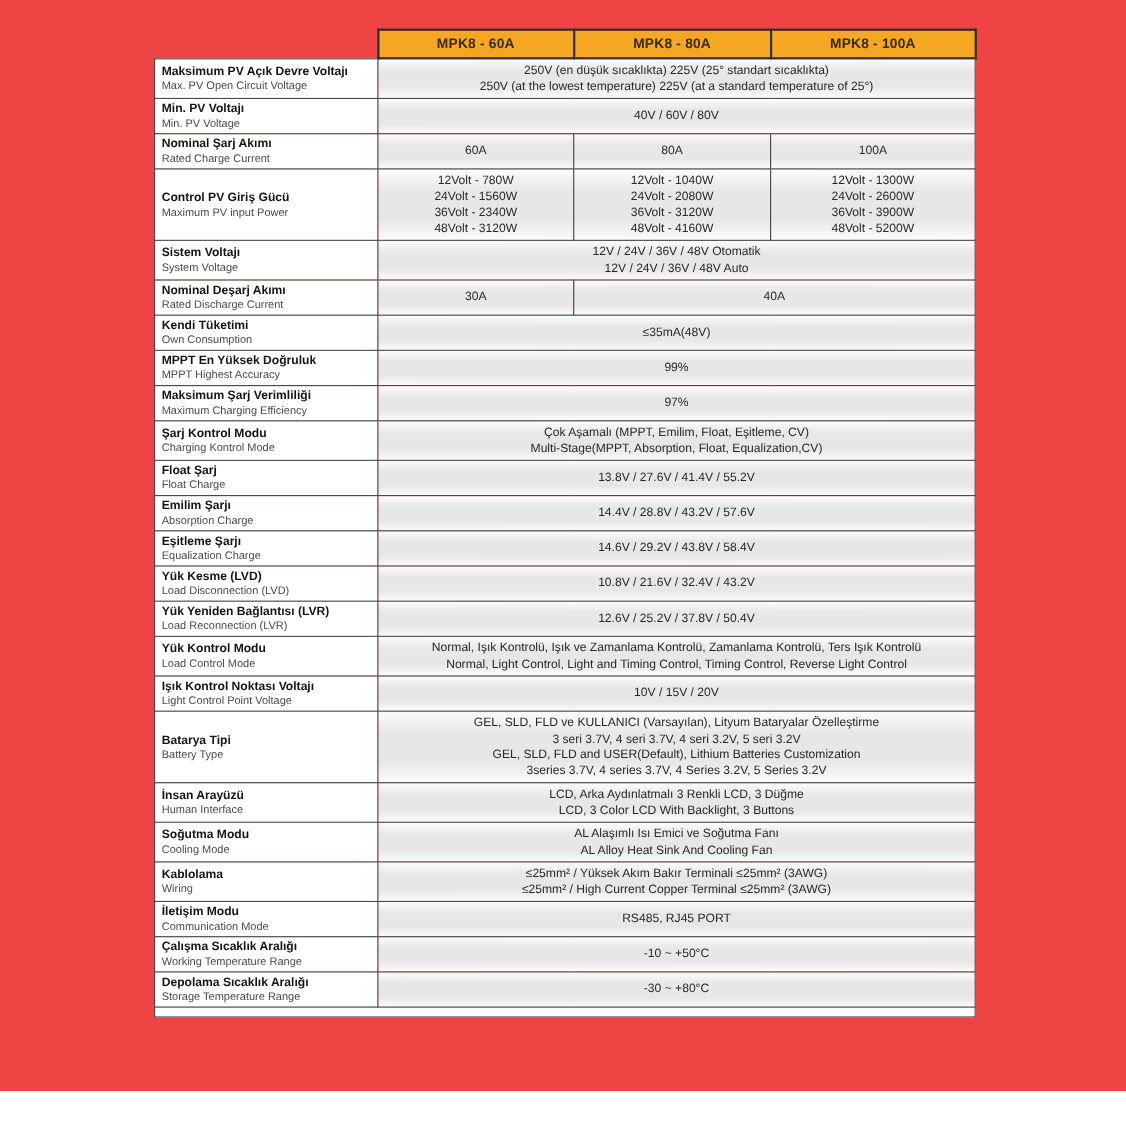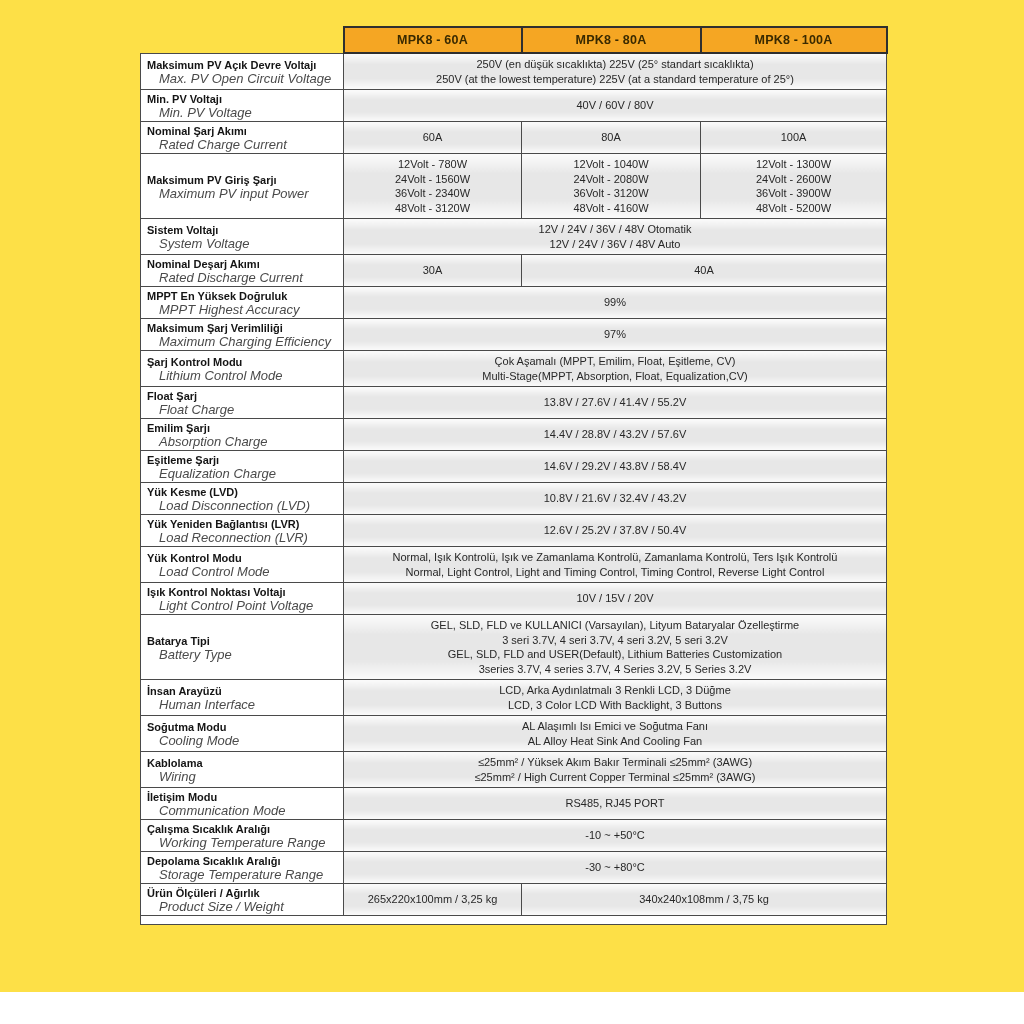--- a/index.html
+++ b/index.html
@@ -3,21 +3,21 @@
 <meta charset="utf-8">
 <style>
   html, body {
     margin: 0;
     padding: 0;
     background: #ffffff;
   }
   .page {
     width: 1024px;
     height: 992px;
-    background: #fde047;
+    background: #ef4444;
     position: relative;
     font-family: "Liberation Sans", sans-serif;
     box-sizing: border-box;
     overflow: hidden;
   }
   .table-wrap {
     position: absolute;
     left: 140px;
     top: 26px;
     width: 746px;
@@ -55,26 +55,24 @@
     font-weight: normal;
   }
   .lt {
     font-weight: bold;
     font-size: 11px;
     line-height: 14px;
     color: #141414;
     white-space: nowrap;
   }
   .le {
-    font-style: italic;
-    font-size: 13px;
+    font-size: 10px;
     line-height: 13px;
     color: #4a4a4a;
     white-space: nowrap;
-    margin-left: 12px;
   }
   td.value-cell {
     border: 1px solid #4a4a4a;
     text-align: center;
     vertical-align: middle;
     padding: 3px 3px;
     background: linear-gradient(180deg, #fbfbfb 0%, #e7e7e7 30%, #e7e7e7 70%, #fbfbfb 100%);
   }
   .vl {
     font-size: 11px;
@@ -142,21 +140,21 @@
             </td>
             <td class="value-cell" colspan="1">
               <div class="vl vi">80A</div>
             </td>
             <td class="value-cell" colspan="1">
               <div class="vl vi">100A</div>
             </td>
           </tr>
           <tr>
             <th class="label-cell">
-              <div class="lt">Maksimum PV Giriş Şarjı</div>
+              <div class="lt">Control PV Giriş Gücü</div>
               <div class="le">Maximum PV input Power</div>
             </th>
             <td class="value-cell" colspan="1">
               <div class="vl">12Volt - 780W</div>
               <div class="vl">24Volt - 1560W</div>
               <div class="vl">36Volt - 2340W</div>
               <div class="vl">48Volt - 3120W</div>
             </td>
             <td class="value-cell" colspan="1">
               <div class="vl">12Volt - 1040W</div>
@@ -188,40 +186,49 @@
             </th>
             <td class="value-cell" colspan="1">
               <div class="vl vi">30A</div>
             </td>
             <td class="value-cell" colspan="2">
               <div class="vl vi">40A</div>
             </td>
           </tr>
           <tr>
             <th class="label-cell">
+              <div class="lt">Kendi Tüketimi</div>
+              <div class="le">Own Consumption</div>
+            </th>
+            <td class="value-cell" colspan="3">
+              <div class="vl vi">≤35mA(48V)</div>
+            </td>
+          </tr>
+          <tr>
+            <th class="label-cell">
               <div class="lt">MPPT En Yüksek Doğruluk</div>
               <div class="le">MPPT Highest Accuracy</div>
             </th>
             <td class="value-cell" colspan="3">
               <div class="vl vi">99%</div>
             </td>
           </tr>
           <tr>
             <th class="label-cell">
               <div class="lt">Maksimum Şarj Verimliliği</div>
               <div class="le">Maximum Charging Efficiency</div>
             </th>
             <td class="value-cell" colspan="3">
               <div class="vl vi">97%</div>
             </td>
           </tr>
           <tr>
             <th class="label-cell">
               <div class="lt">Şarj Kontrol Modu</div>
-              <div class="le">Lithium Control Mode</div>
+              <div class="le">Charging Kontrol Mode</div>
             </th>
             <td class="value-cell" colspan="3">
               <div class="vl vi">Çok Aşamalı (MPPT, Emilim, Float, Eşitleme, CV)</div>
               <div class="vl">Multi-Stage(MPPT, Absorption, Float, Equalization,CV)</div>
             </td>
           </tr>
           <tr>
             <th class="label-cell">
               <div class="lt">Float Şarj</div>
               <div class="le">Float Charge</div>
@@ -345,32 +352,20 @@
               <div class="vl">-10 ~ +50°C</div>
             </td>
           </tr>
           <tr>
             <th class="label-cell">
               <div class="lt">Depolama Sıcaklık Aralığı</div>
               <div class="le">Storage Temperature Range</div>
             </th>
             <td class="value-cell" colspan="3">
               <div class="vl">-30 ~ +80°C</div>
-            </td>
-          </tr>
-          <tr>
-            <th class="label-cell">
-              <div class="lt">Ürün Ölçüleri / Ağırlık</div>
-              <div class="le">Product Size / Weight</div>
-            </th>
-            <td class="value-cell" colspan="1">
-              <div class="vl vi">265x220x100mm / 3,25 kg</div>
-            </td>
-            <td class="value-cell" colspan="2">
-              <div class="vl vi">340x240x108mm / 3,75 kg</div>
             </td>
           </tr>
         </tbody>
       <tbody>
         <tr>
           <td class="note-cell" colspan="4">
             
             
           </td>
         </tr>

